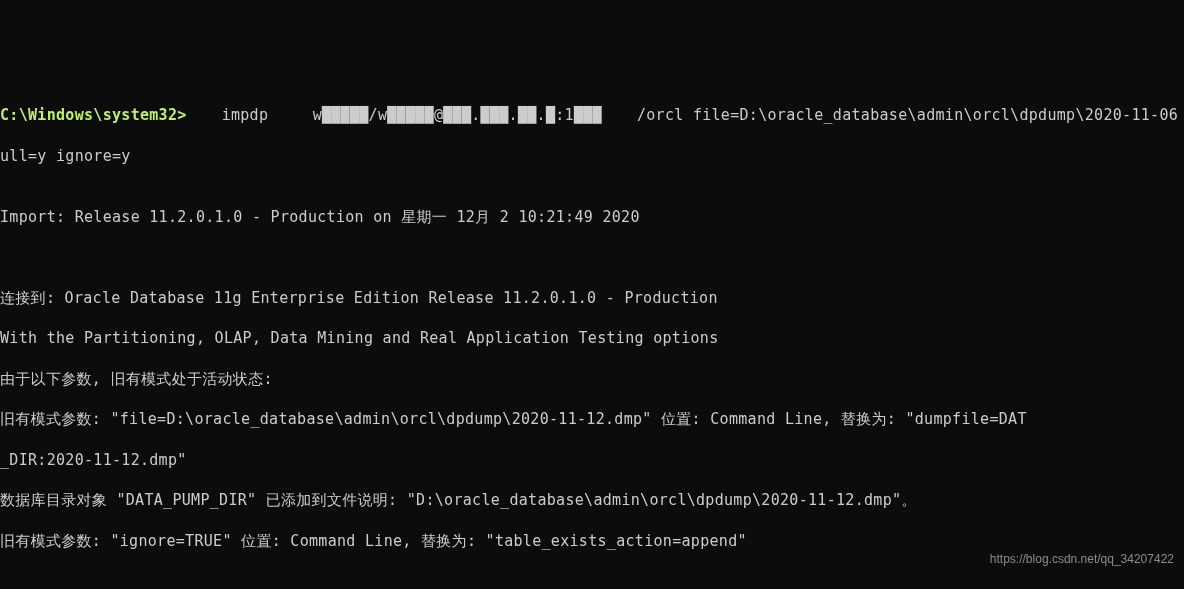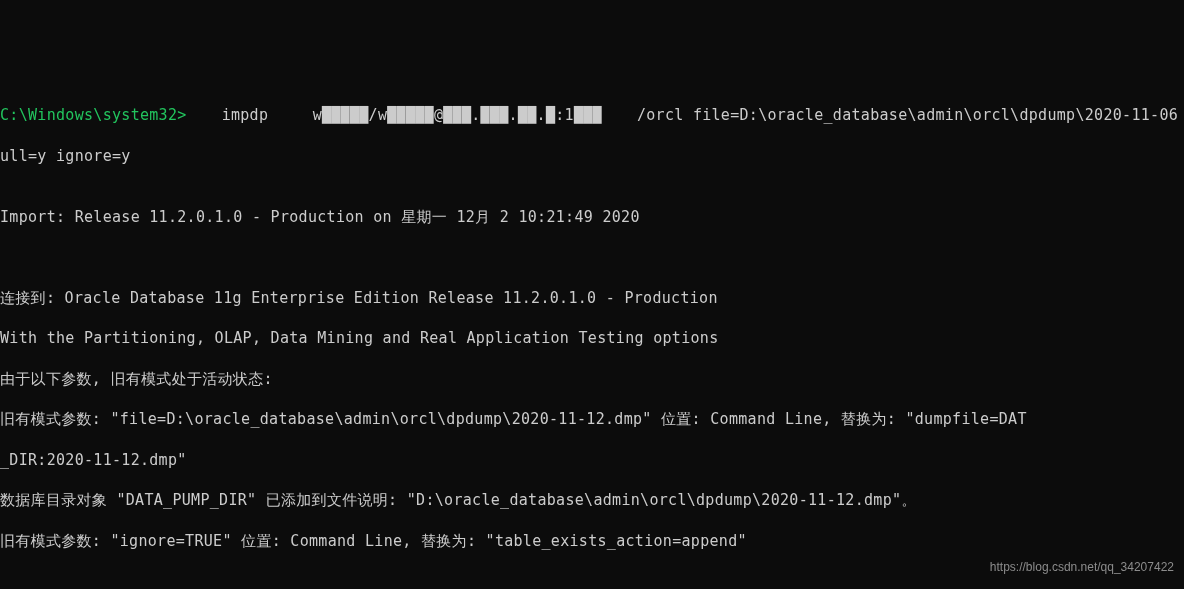--- a/index.html
+++ b/index.html
@@ -22,30 +22,31 @@
     }
     .terminal {
       white-space: pre;
       letter-spacing: 0.3px;
     }
     .line {
       white-space: pre;
       overflow: hidden;
     }
     .prompt-path {
-      color: #22c55e;
+      color: #bef264;
+      font-weight: bold;
     }
     .command {
       color: #cccccc;
       margin-left: 35px;
     }
     .watermark {
       position: absolute;
       right: 10px;
-      bottom: 14px;
+      bottom: 22px;
       color: #9a9a9a;
       font-family: Arial, sans-serif;
       font-size: 12px;
       letter-spacing: 0;
       opacity: 0.9;
     }
   </style>
 </head>
 <body>
 

